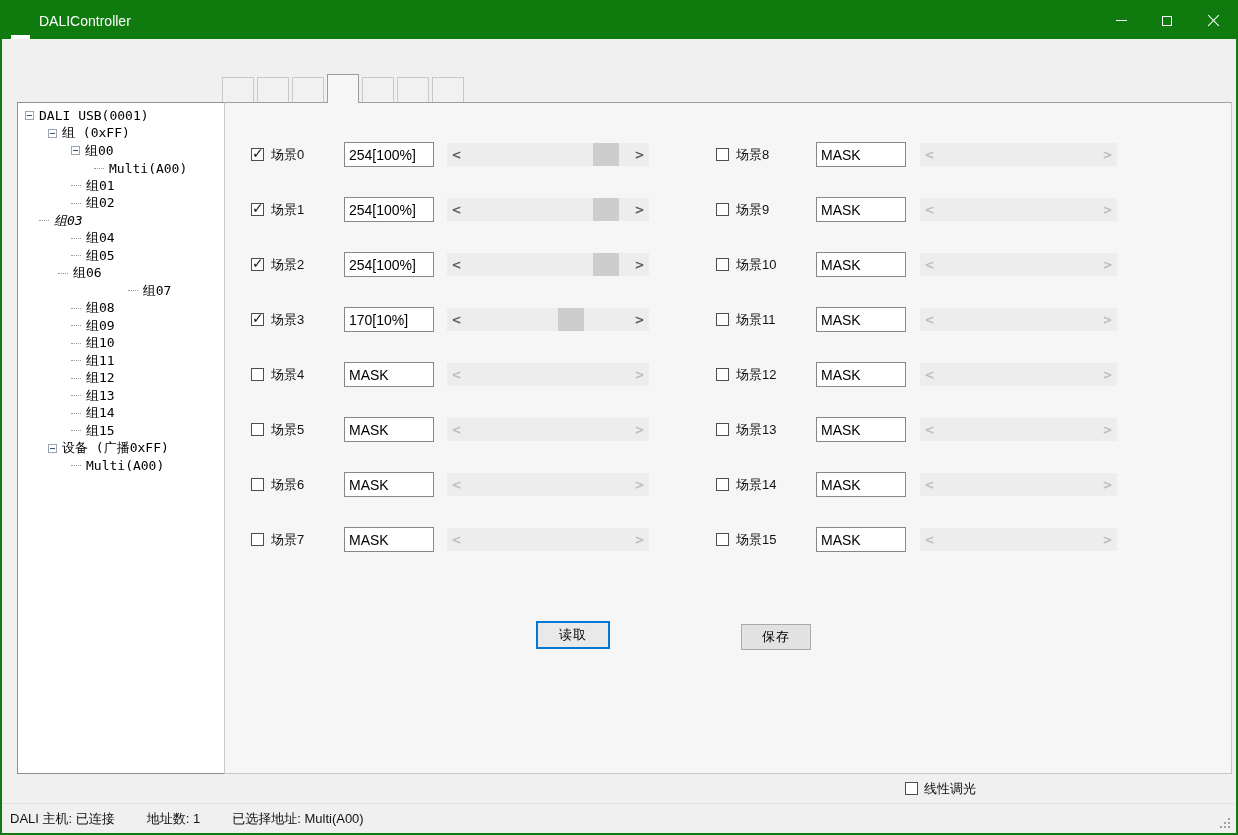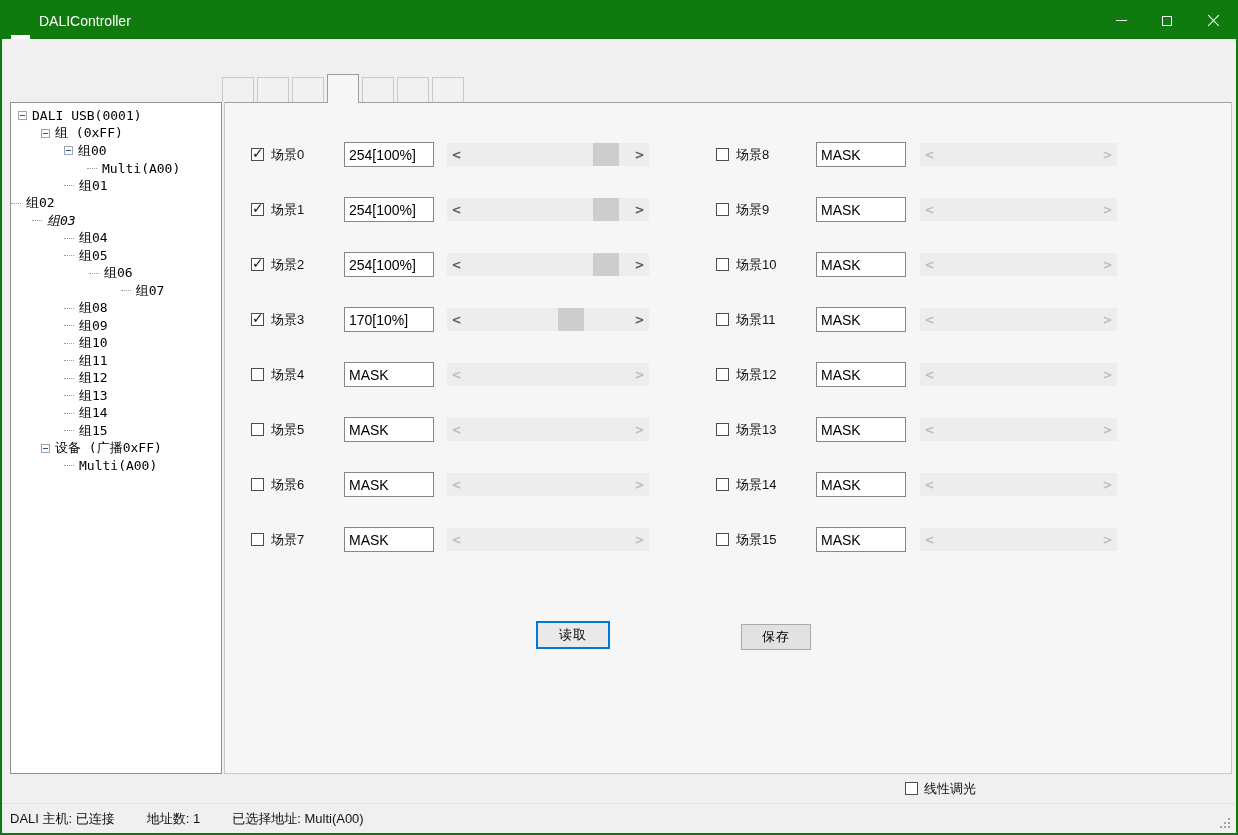--- a/index.html
+++ b/index.html
@@ -58,21 +58,21 @@
     background:#f1f1f1; border:1px solid #c9c9c9; border-bottom:none;
     font-size:14px; letter-spacing:1px; color:#111; white-space:nowrap;
   }
   .tab.active {
     height:29px; background:#f6f6f6; border:1px solid #9c9c9c; border-bottom:none;
     margin-bottom:-1px; position:relative; z-index:3;
   }
 
   
   .treepanel {
-    position:absolute; left:8px; top:100px; width:212px; height:672px;
+    position:absolute; left:15px; top:100px; width:212px; height:672px;
     background:#ffffff; border:1px solid #919191; overflow:hidden;
     font-family:"DejaVu Sans Mono", monospace; font-size:13px; color:#000;
     padding-top:4px;
   }
   .tree-row { height:17.5px; display:flex; align-items:center; }
   .expander {
     width:9px; height:9px; border:1px solid #9aa5b1; background:#fff;
     position:relative; flex:none; margin-right:5px;
   }
   .expander::after {
@@ -226,37 +226,37 @@
         <span class="tree-label">组00</span>
       </div>
       <div class="tree-row leaf" style="padding-left: 76px;">
         <span class="expander"></span>
         <span class="tree-label">Multi(A00)</span>
       </div>
       <div class="tree-row leaf" style="padding-left: 53px;">
         <span class="expander"></span>
         <span class="tree-label">组01</span>
       </div>
-      <div class="tree-row leaf" style="">
+      <div class="tree-row leaf" style="padding-left: 53px;">
         <span class="expander"></span>
         <span class="tree-label">组02</span>
       </div>
       <div class="tree-row leaf" style="padding-left: 21px; font-style: italic;">
         <span class="expander"></span>
         <span class="tree-label">组03</span>
       </div>
       <div class="tree-row leaf" style="padding-left: 53px;">
         <span class="expander"></span>
         <span class="tree-label">组04</span>
       </div>
       <div class="tree-row leaf" style="padding-left: 53px;">
         <span class="expander"></span>
         <span class="tree-label">组05</span>
       </div>
-      <div class="tree-row leaf" style="padding-left: 78px;">
+      <div class="tree-row leaf" style="padding-left: 40px;">
         <span class="expander"></span>
         <span class="tree-label">组06</span>
       </div>
       <div class="tree-row leaf" style="padding-left: 53px; justify-content: center;">
         <span class="expander"></span>
         <span class="tree-label">组07</span>
       </div>
       <div class="tree-row leaf" style="padding-left: 53px;">
         <span class="expander"></span>
         <span class="tree-label">组08</span>

